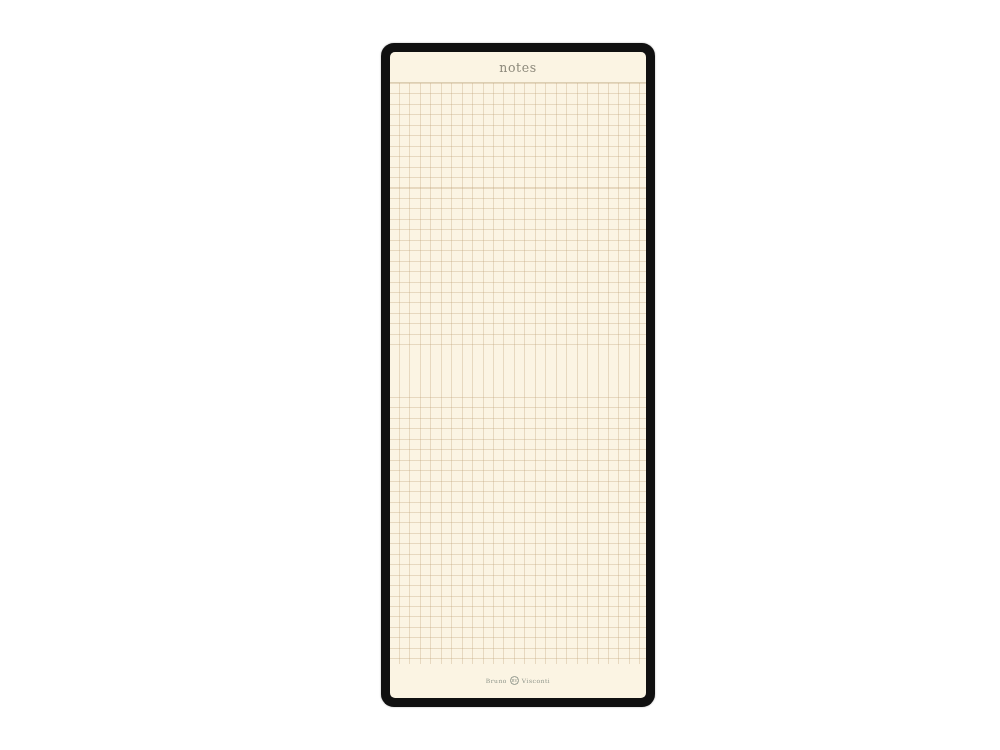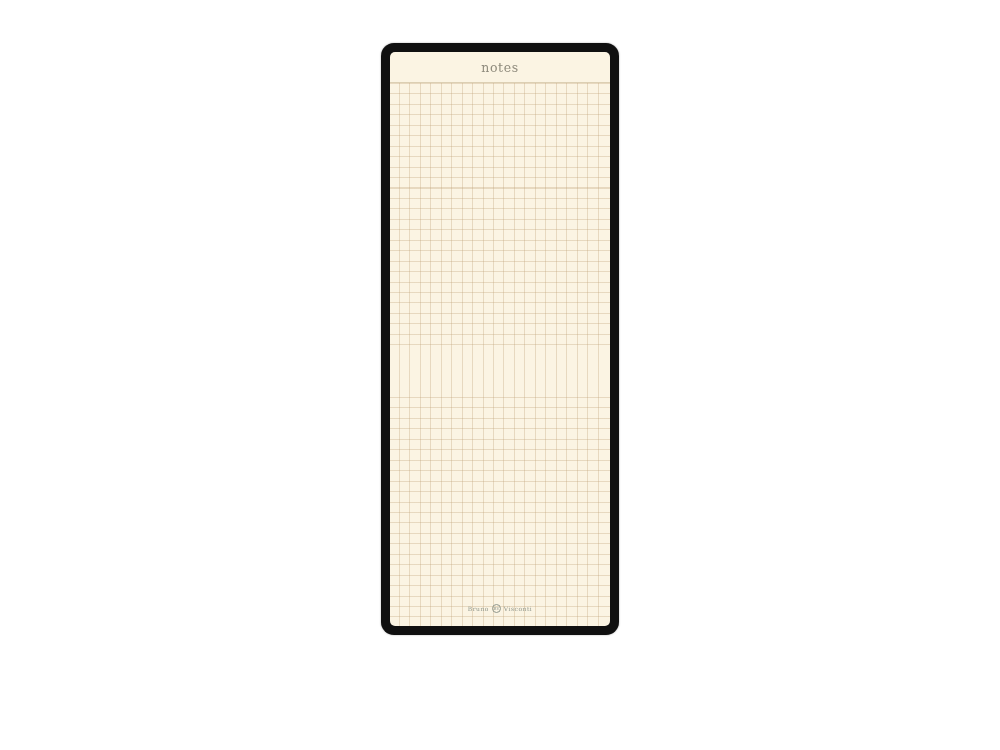--- a/index.html
+++ b/index.html
@@ -12,24 +12,25 @@
     width: 1000px;
     height: 750px;
     background: var(--pageBg, #ffffff);
     overflow: hidden;
   }
   .pad {
     position: absolute;
     left: 381px;
     top: 43px;
     width: 238px;
-    height: 592px;
+    height: 664px;
     background: var(--frame, #101010);
     border-radius: 13px;
     box-shadow: 0 0 2px rgba(0,0,0,0.35);
+    padding-left: 36px;
   }
   .paper {
     position: absolute;
     inset: 9px;
     background: var(--paper, #fbf4e3);
     border-radius: 5px;
     overflow: hidden;
   }
   .pad-title {
     position: absolute;

